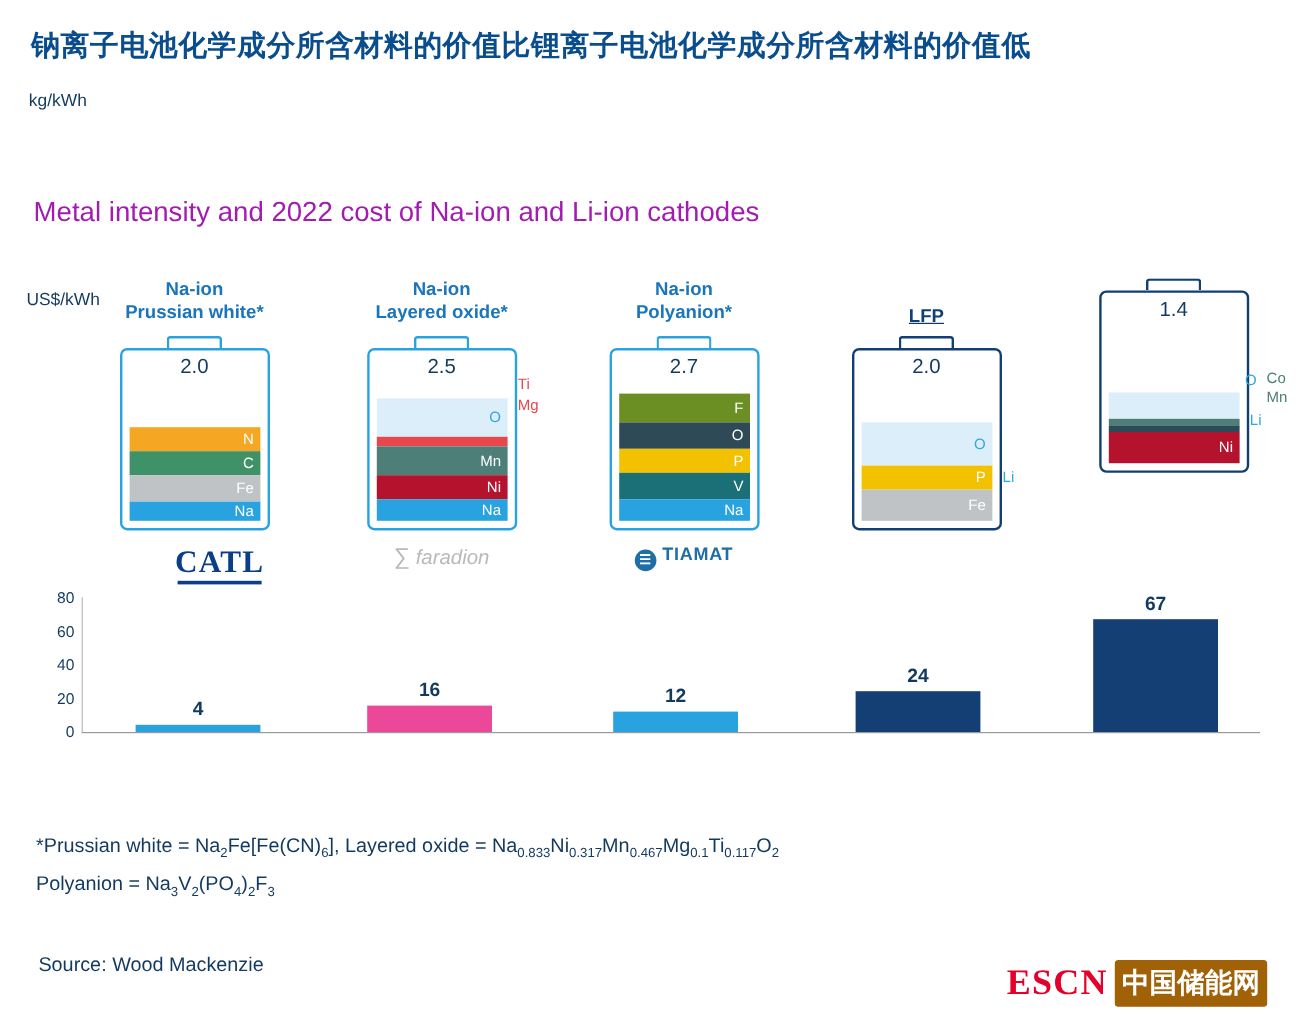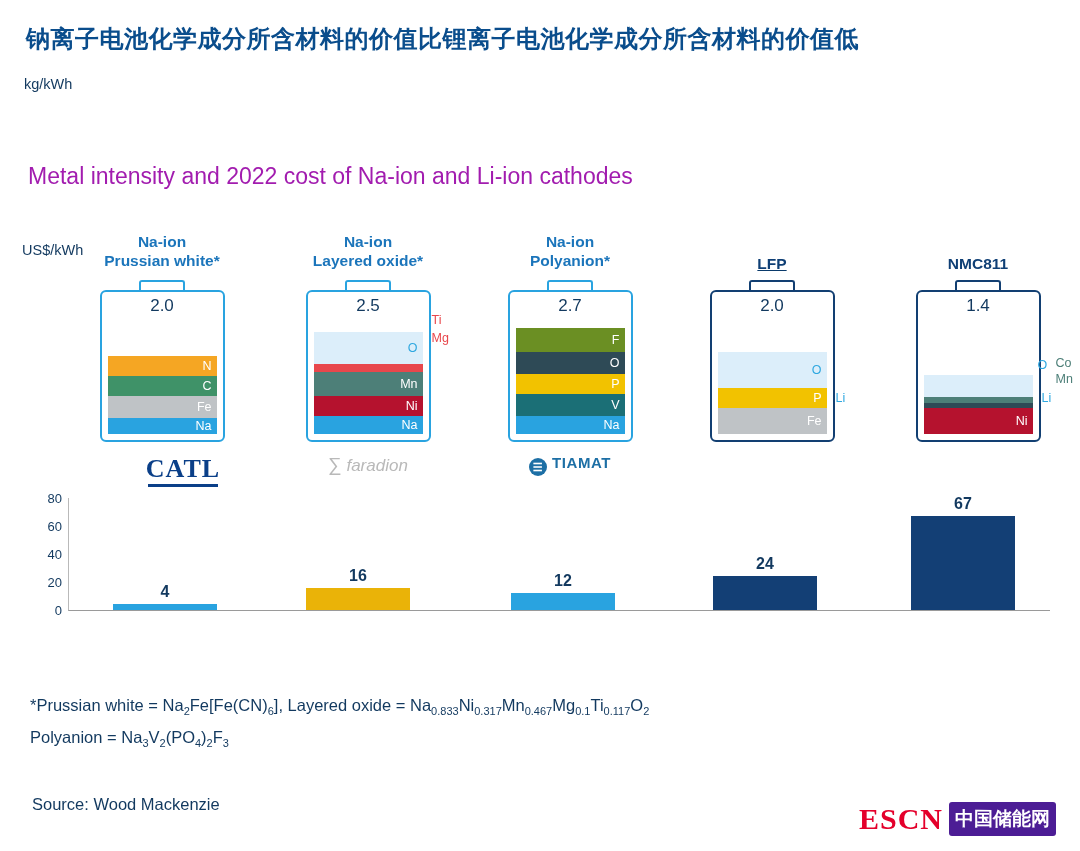--- a/index.html
+++ b/index.html
@@ -108,21 +108,21 @@
   
   .escn {
     position:absolute; right:24px; bottom:14px; height:36px;
     display:flex; align-items:center;
   }
   .escn .e1 {
     color:#e4002b; font-size:30px; font-weight:bold; letter-spacing:1px;
     font-family:"Liberation Serif", serif;
   }
   .escn .e2 {
-    background:#4c1d95; color:#fff; font-size:19px; font-weight:bold;
+    background:#a16207; color:#fff; font-size:23px; font-weight:bold;
     padding:4px 6px; margin-left:6px; border-radius:3px;
   }
 </style>
 </head>
 <body>
 
 <div class="title">钠离子电池化学成分所含材料的价值比锂离子电池化学成分所含材料的价值低</div>
 <div class="subtitle">Metal intensity and 2022 cost of Na-ion and Li-ion cathodes</div>
 
 <div class="kg-label">kg/kWh</div>
@@ -192,23 +192,20 @@
           <div class="stack">
             <div class="layer" style="background: rgb(220, 238, 250); height: 36px; color: rgb(47, 168, 224);">O</div>
             <div class="layer" style="background: rgb(242, 194, 0); height: 20px; color: rgb(255, 255, 255);">P</div>
             <div class="layer" style="background: rgb(191, 195, 198); height: 26px; color: rgb(255, 255, 255);">Fe</div>
           </div>
         </div>
         <div class="side-lbl" style="color: rgb(47, 168, 224); top: 112px; left: 126px;">Li</div>
       </div>
     </div>
     <div class="batt-col" style="left: 878px;">
-      <div class="batt-head dark">
-        <div style="padding-top:22px">NMC811</div>
-      </div>
       <div class="cell-wrap">
         <div class="nub dark"></div>
         <div class="cell dark">
           <div class="cell-val">1.4</div>
           <div class="stack">
             <div class="layer" style="background: rgb(220, 238, 250); height: 22px; color: rgb(47, 168, 224);"></div>
             <div class="layer" style="background: rgb(77, 127, 120); height: 6px; color: rgb(255, 255, 255);"></div>
             <div class="layer" style="background: rgb(46, 74, 86); height: 5px; color: rgb(255, 255, 255);"></div>
             <div class="layer" style="background: rgb(181, 18, 46); height: 26px; color: rgb(255, 255, 255);">Ni</div>
           </div>
@@ -226,21 +223,21 @@
       <div class="ytick" style="top: 112px;">0</div>
       <div class="ytick" style="top: 84px;">20</div>
       <div class="ytick" style="top: 56px;">40</div>
       <div class="ytick" style="top: 28px;">60</div>
       <div class="ytick" style="top: 0px;">80</div>
     </div>
   <div class="plot" id="plot">
       <div class="bar" style="left: 44px; height: 5.6px; background: rgb(41, 163, 224);">
         <div class="val">4</div>
       </div>
-      <div class="bar" style="left: 237px; height: 22.4px; background: #eab308;">
+      <div class="bar" style="left: 237px; height: 22.4px; background: #ec4899;">
         <div class="val">16</div>
       </div>
       <div class="bar" style="left: 442px; height: 16.8px; background: rgb(41, 163, 224);">
         <div class="val">12</div>
       </div>
       <div class="bar" style="left: 644px; height: 33.6px; background: rgb(19, 63, 117);">
         <div class="val">24</div>
       </div>
       <div class="bar" style="left: 842px; height: 93.8px; background: rgb(19, 63, 117);">
         <div class="val">67</div>

